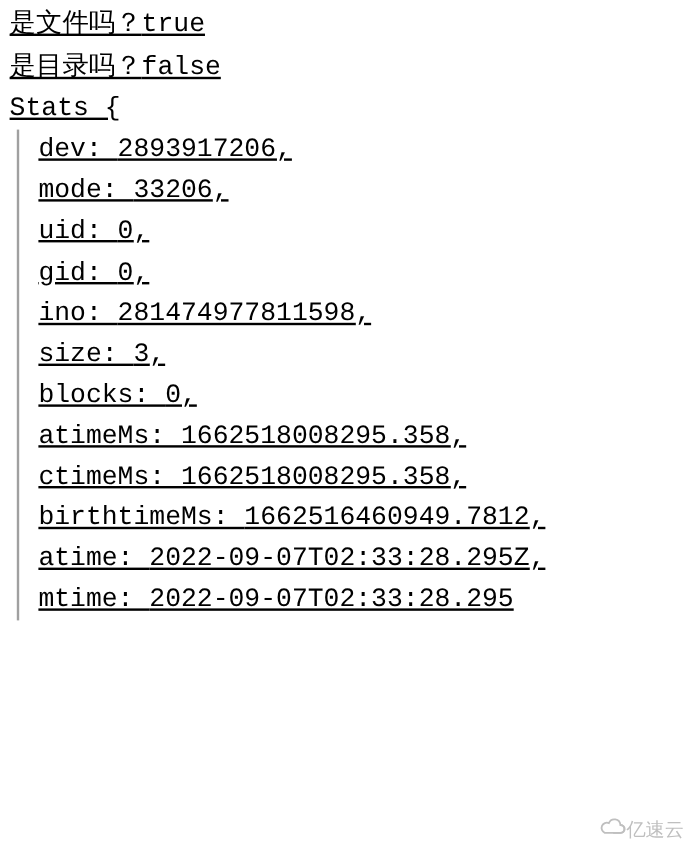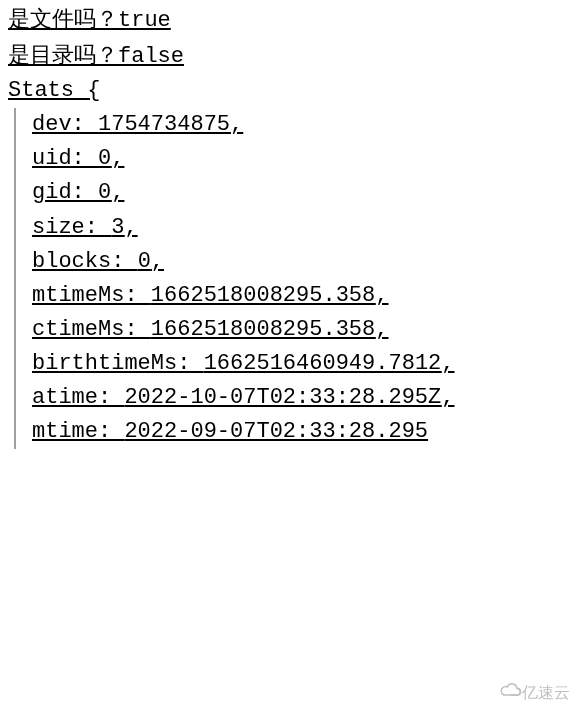--- a/index.html
+++ b/index.html
@@ -70,29 +70,31 @@
   <span class="cjk">是文件吗？</span><span>true</span>
 </div>
 
 <div class="line">
   <span class="cjk">是目录吗？</span><span>false</span>
 </div>
 
 <div class="line">Stats {</div>
 
 <div class="indent-container" id="props-container">
-    <div class="line"><span>dev: </span><span>1754734875</span><span>,</span></div>
+    <div class="line"><span>dev: </span><span>2893917206</span><span>,</span></div>
+    <div class="line"><span>mode: </span><span>33206</span><span>,</span></div>
     <div class="line"><span>uid: </span><span>0</span><span>,</span></div>
     <div class="line"><span>gid: </span><span>0</span><span>,</span></div>
+    <div class="line"><span>ino: </span><span>281474977811598</span><span>,</span></div>
     <div class="line"><span>size: </span><span>3</span><span>,</span></div>
     <div class="line"><span>blocks: </span><span>0</span><span>,</span></div>
-    <div class="line"><span>mtimeMs: </span><span>1662518008295.358</span><span>,</span></div>
+    <div class="line"><span>atimeMs: </span><span>1662518008295.358</span><span>,</span></div>
     <div class="line"><span>ctimeMs: </span><span>1662518008295.358</span><span>,</span></div>
     <div class="line"><span>birthtimeMs: </span><span>1662516460949.7812</span><span>,</span></div>
-    <div class="line"><span>atime: </span><span>2022-10-07T02:33:28.295Z</span><span>,</span></div>
+    <div class="line"><span>atime: </span><span>2022-09-07T02:33:28.295Z</span><span>,</span></div>
     <div class="line"><span>mtime: </span><span>2022-09-07T02:33:28.295</span></div>
   </div>
 
 <div class="watermark">
   <span class="wm-icon">
     <svg width="22" height="16" viewBox="0 0 22 16" fill="none">
       <path d="M17 6.5a5 5 0 0 0-9.6-1.6A4 4 0 0 0 4 13h13a3.25 3.25 0 0 0 0-6.5z" stroke="#bfbfbf" stroke-width="1.5" fill="none"></path>
       <path d="M11 13h6.2a3.2 3.2 0 0 0 .3-6.4c0 .1-.1.4-.1.4" stroke="#bfbfbf" stroke-width="1.5" fill="none"></path>
     </svg>
   </span>

